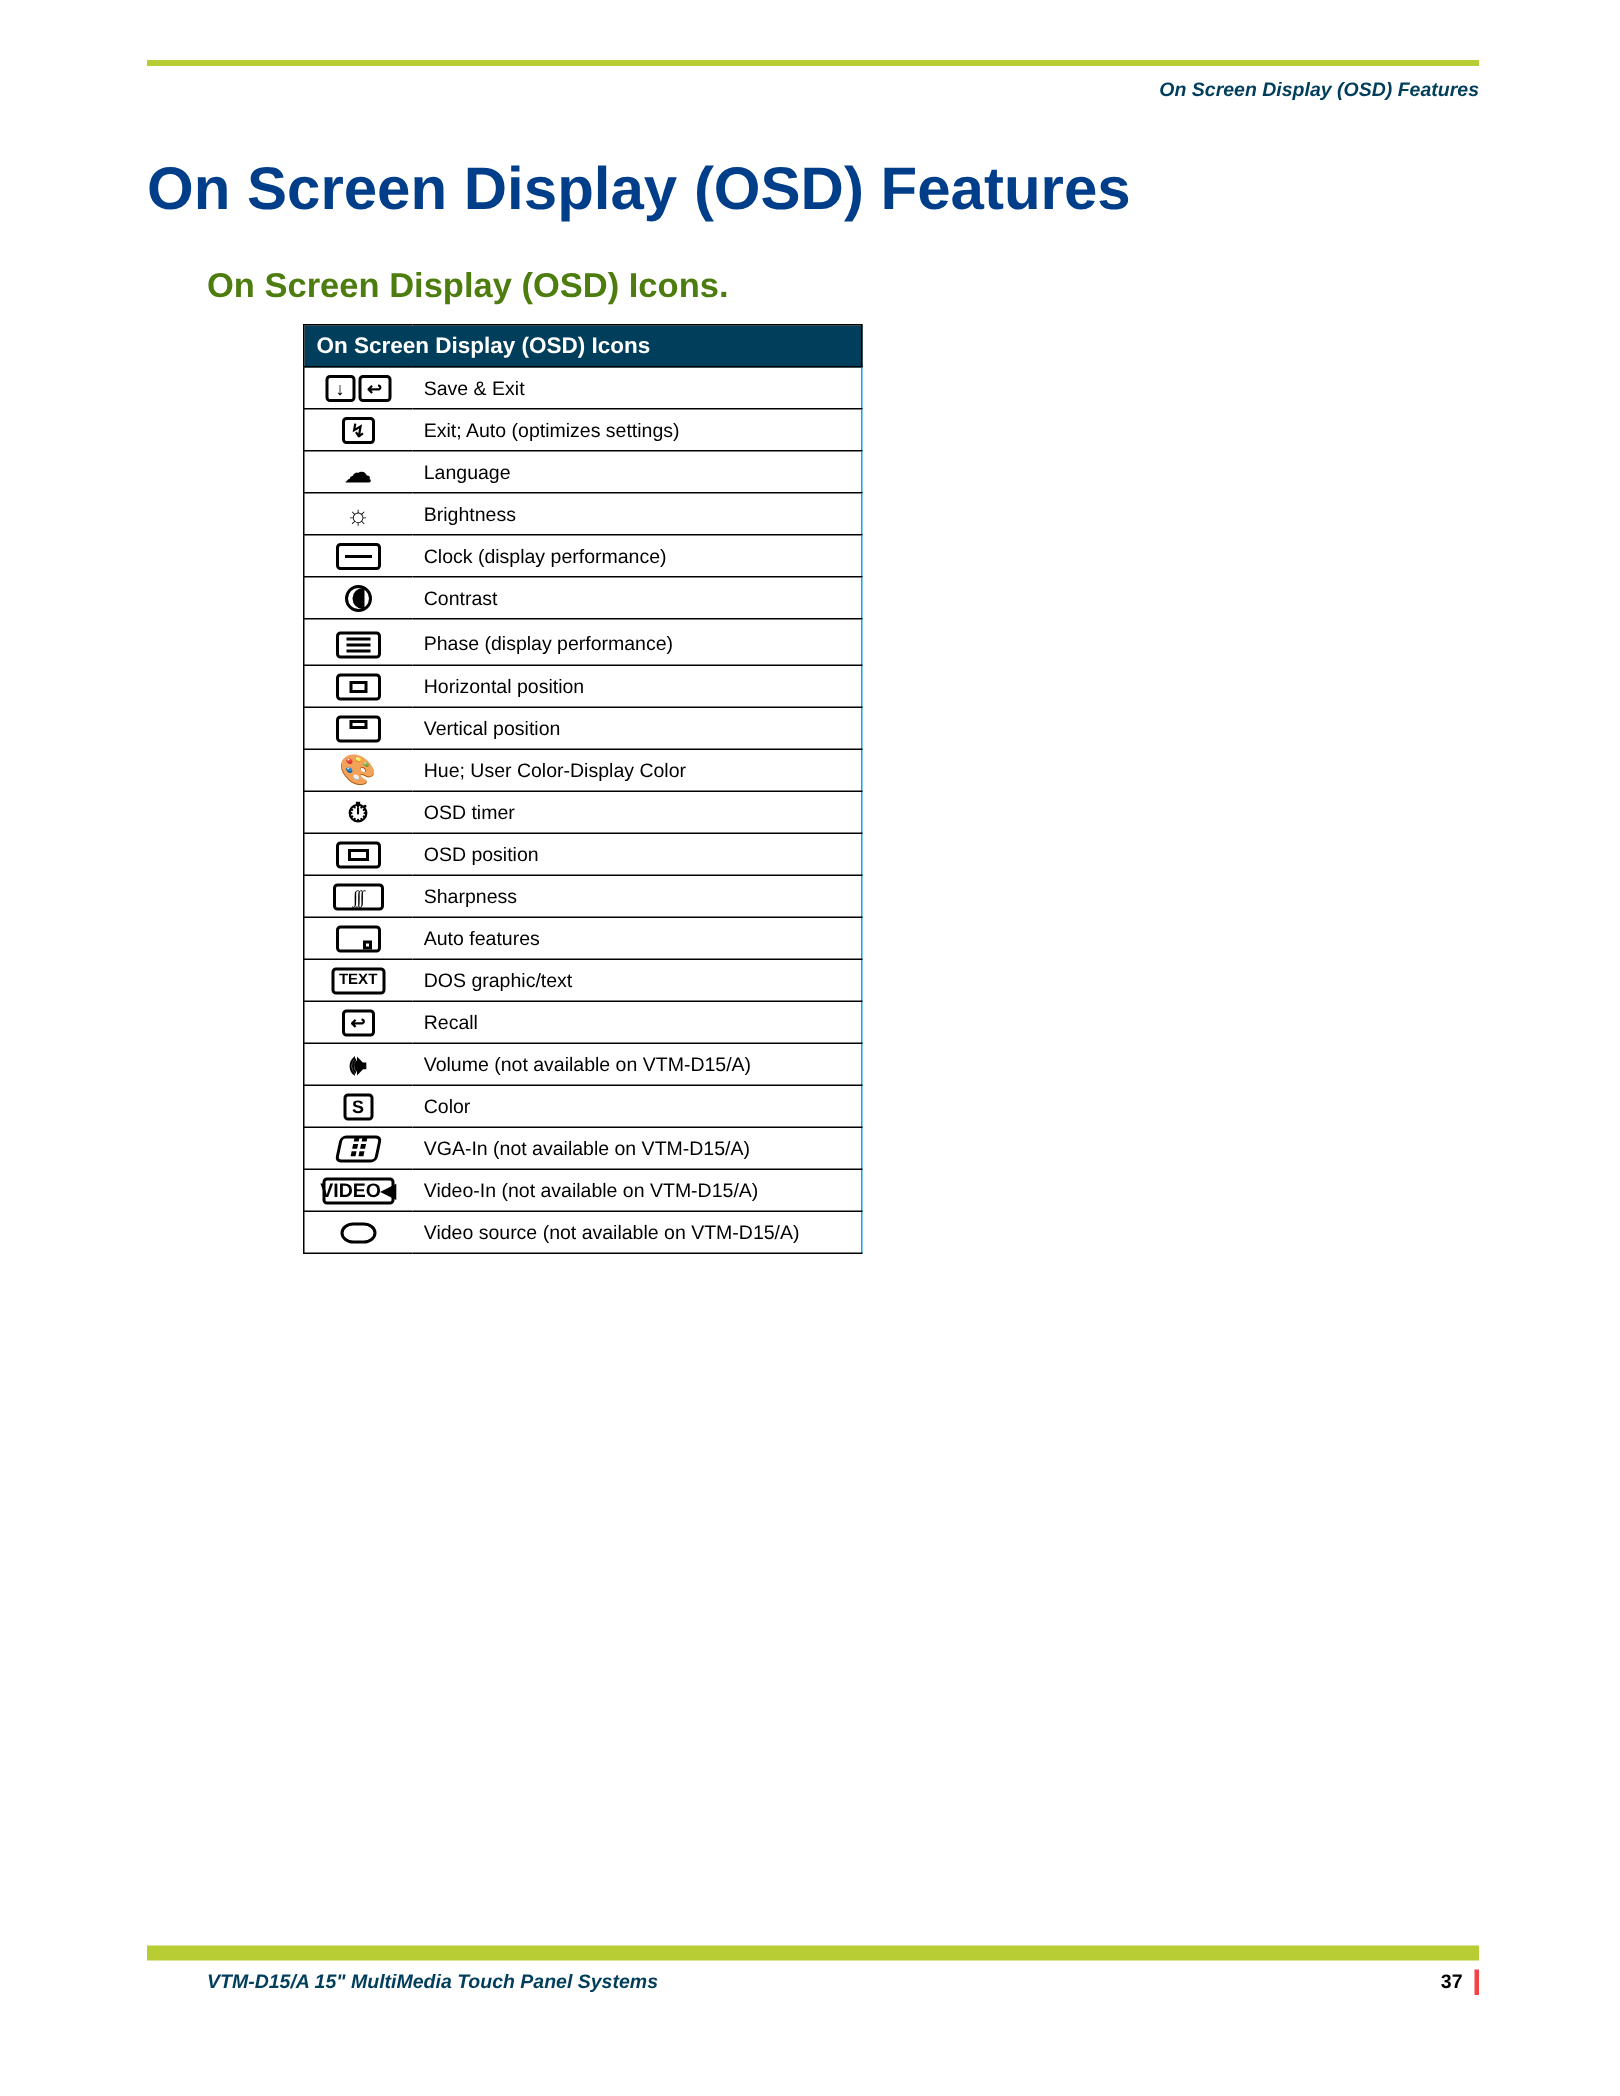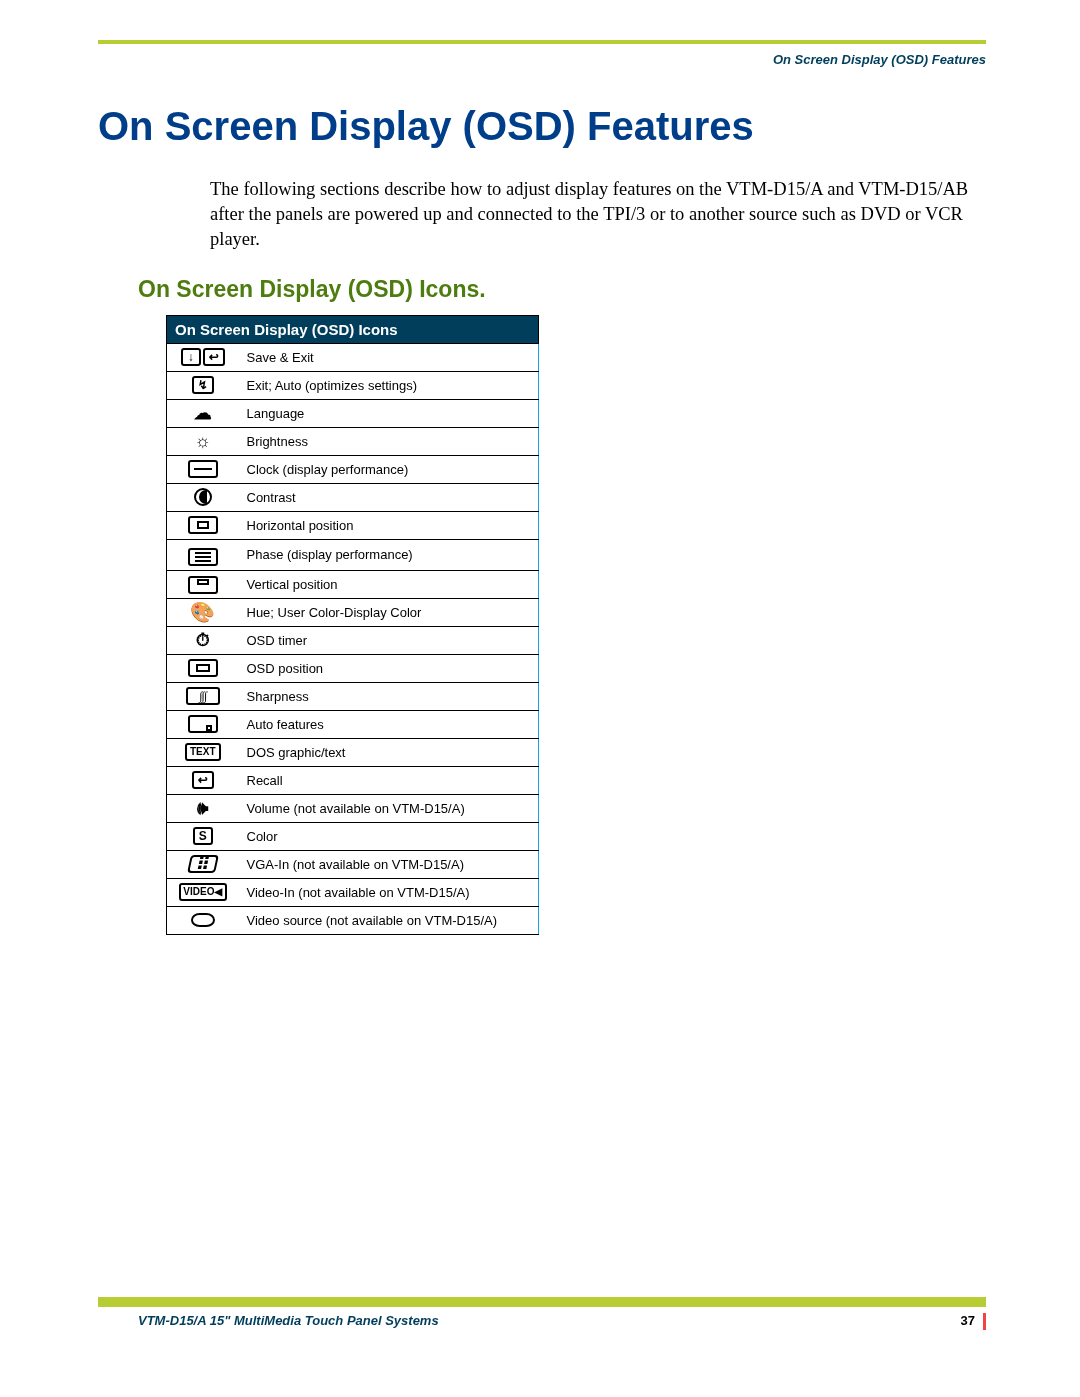--- a/index.html
+++ b/index.html
@@ -47,21 +47,21 @@
     color: #000;
   }
   .section-h2 {
     font-size: 23px;
     font-weight: bold;
     color: #4d7c0f;
     margin-left: 40px;
     margin-bottom: 12px;
   }
   .osd-table {
-    margin-left: 68px;
+    margin-left: 104px;
     border-collapse: collapse;
     font-size: 13px;
     color: #000;
   }
   .osd-table thead th {
     background: #003e5c;
     color: #fff;
     font-weight: bold;
     text-align: left;
     padding: 5px 8px;
@@ -151,21 +151,20 @@
 </style>
 </head>
 <body>
 
 <div class="page">
 
   <div class="running-head">On Screen Display (OSD) Features</div>
 
   <h1 class="title">On Screen Display (OSD) Features</h1>
 
-  <p class="intro">The following sections describe how to adjust display features on the VTM-D15/A and VTM-D15/AB after the panels are powered up and connected to the TPI/3 or to another source such as DVD or VCR player.</p>
 
   <h2 class="section-h2">On Screen Display (OSD) Icons.</h2>
 
   <table class="osd-table">
     <thead>
       <tr>
         <th colspan="2">On Screen Display (OSD) Icons</th>
       </tr>
     </thead>
     <tbody id="osd-rows">
@@ -201,38 +200,38 @@
           <td class="desc-cell">Clock (display performance)</td>
         </tr>
         <tr>
           <td class="icon-cell"><span class="icon-box">
               <span class="glyph circle half noborder" style="border:2px solid #000;"></span>
             </span></td>
           <td class="desc-cell">Contrast</td>
         </tr>
         <tr>
           <td class="icon-cell"><span class="icon-box">
-              <span class="glyph" style="width:30px;">
-                <span style="border:2px solid #000;width:12px;height:8px;display:block;"></span>
-              </span>
-            </span></td>
-          <td class="desc-cell">Horizontal position</td>
-        </tr>
-        <tr>
-          <td class="icon-cell"><span class="icon-box">
               <span class="glyph lines" style="width:30px;">
                 <span></span>
                 <span></span>
                 <span></span>
               </span>
             </span></td>
           <td class="desc-cell">Phase (display performance)</td>
         </tr>
         <tr>
           <td class="icon-cell"><span class="icon-box">
+              <span class="glyph" style="width:30px;">
+                <span style="border:2px solid #000;width:12px;height:8px;display:block;"></span>
+              </span>
+            </span></td>
+          <td class="desc-cell">Horizontal position</td>
+        </tr>
+        <tr>
+          <td class="icon-cell"><span class="icon-box">
               <span class="glyph" style="width:30px;align-items:flex-start;">
                 <span style="border:2px solid #000;width:12px;height:6px;display:block;margin-top:1px;"></span>
               </span>
             </span></td>
           <td class="desc-cell">Vertical position</td>
         </tr>
         <tr>
           <td class="icon-cell"><span class="icon-box">
               <span class="glyph noborder" style="font-size:20px;">🎨</span>
             </span></td>
@@ -291,21 +290,21 @@
           <td class="desc-cell">Color</td>
         </tr>
         <tr>
           <td class="icon-cell"><span class="icon-box">
               <span class="glyph noborder" style="transform:skewX(-12deg);border:2px solid #000;border-radius:4px;width:28px;">⠿</span>
             </span></td>
           <td class="desc-cell">VGA-In (not available on VTM-D15/A)</td>
         </tr>
         <tr>
           <td class="icon-cell"><span class="icon-box">
-              <span class="glyph" style="width:48px;font-size:10px;">VIDEO◀</span>
+              <span class="glyph" style="width:48px;font-size:13px;">VIDEO◀</span>
             </span></td>
           <td class="desc-cell">Video-In (not available on VTM-D15/A)</td>
         </tr>
         <tr>
           <td class="icon-cell"><span class="icon-box">
               <span class="glyph noborder" style="border:2px solid #000;border-radius:50%/70%;width:24px;height:14px;"></span>
             </span></td>
           <td class="desc-cell">Video source (not available on VTM-D15/A)</td>
         </tr>
       </tbody>

